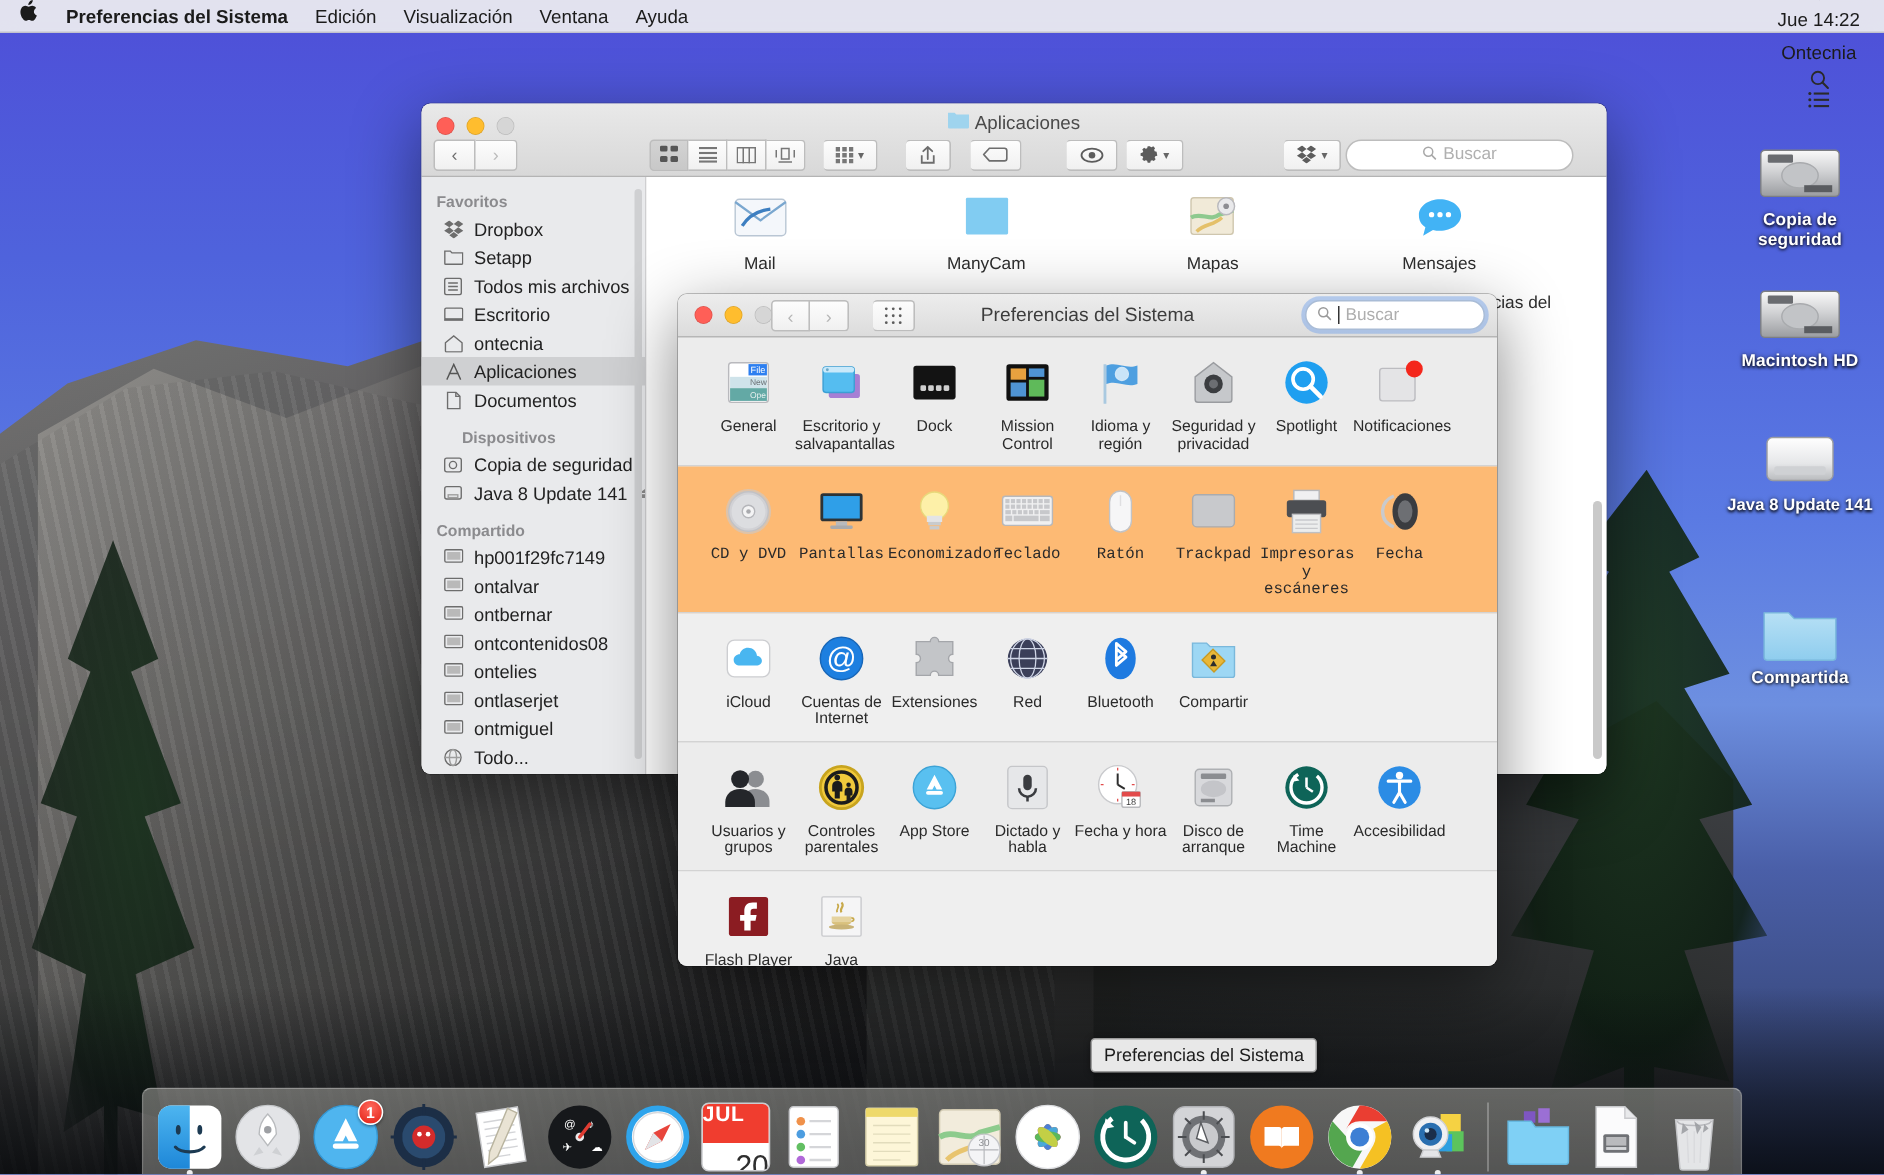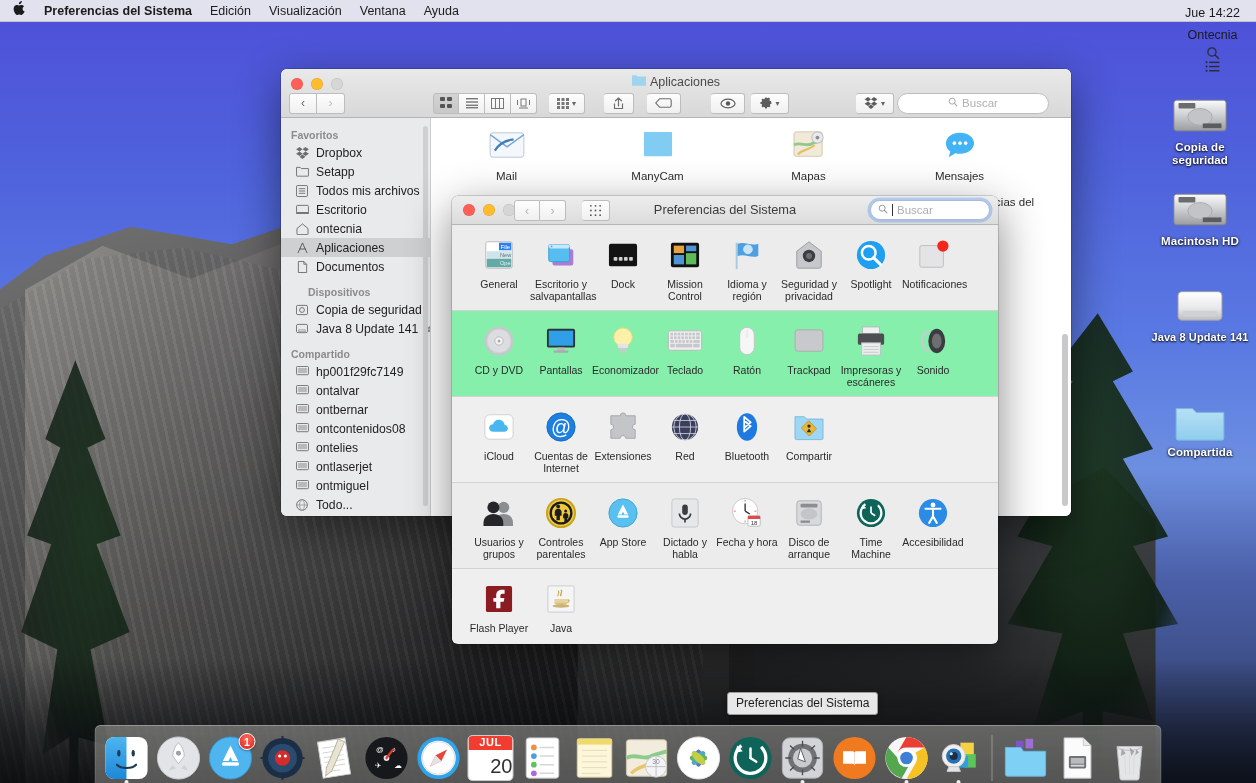--- a/index.html
+++ b/index.html
@@ -170,21 +170,21 @@
   }
   #sp-search {
     position:absolute; right:8px; top:4px; width:120px; height:20px;
     background:#fff; border:1px solid #a9bcd6; border-radius:11px;
     box-shadow: 0 0 0 2.5px rgba(110,160,235,.45);
     display:flex; align-items:center; gap:4px; padding-left:7px;
     font-size:11.5px; color:#aeaeae;
   }
   #sp-search .caret { width:1px; height:12px; background:#333; }
   .sp-band { padding:10px 0 8px 0; border-bottom:1px solid #d3d3d3; }
-  .sp-band.alt { background:#86efac; }
+  .sp-band.alt { background:#fdba74;font-family:Liberation Mono, monospace; }
   .sp-band.white { background:#efefef; }
   .sp-row { display:flex; padding-left:16px; }
   .sp-cell { width:62px; text-align:center; margin-right:0px; }
   .sp-cell .spi { height:40px; display:flex; align-items:center; justify-content:center; }
   .sp-cell .spl { font-size:10.5px; color:#2a2a2a; line-height:11.5px; margin-top:4px; }
 
   
   #tooltip {
     position:absolute; left:727px; top:692px;
     background:#e8e8e8; border:1px solid #9b9b9b; border-radius:3px;
@@ -985,21 +985,21 @@
           <div class="spl">Impresoras y escáneres</div>
         </div>
         <div class="sp-cell">
           <div class="spi">
             <svg width="30" height="30" viewBox="0 0 32 32">
                 <ellipse cx="20" cy="16" rx="9" ry="13" fill="#3a3c40"></ellipse>
                 <ellipse cx="20" cy="16" rx="5.2" ry="8" fill="#6d6f73"></ellipse>
                 <path d="M12 5c-5 2-8 6-8 11s3 9 8 11" fill="none" stroke="#c9cacd" stroke-width="2.4"></path>
               </svg>
           </div>
-          <div class="spl">Sonido</div>
+          <div class="spl">Fecha</div>
         </div>
       </div>
     </div>
 
     <div class="sp-band white">
       <div class="sp-row">
         <div class="sp-cell">
           <div class="spi">
             <svg width="32" height="32" viewBox="0 0 34 34">
                 <rect x="2" y="4" width="30" height="26" rx="5" fill="#fff" stroke="#cdced1"></rect>
@@ -1286,21 +1286,21 @@
       <svg viewBox="0 0 48 48">
           <circle cx="24" cy="24" r="22" fill="#2ea4ec"></circle>
           <circle cx="24" cy="24" r="18" fill="#fff"></circle>
           <circle cx="24" cy="24" r="17" fill="none" stroke="#d8d9dc"></circle>
           <path d="M33 15L21 21l-6 12 12-6z" fill="#e8453c"></path>
           <path d="M27 27l-12 6 6-12z" fill="#e3e4e7"></path>
         </svg>
     </div>
     <div class="dock-item">
       <div class="di" style="width:46px;height:46px;background:#fff;border:1px solid #cbcccf;border-radius:5px;overflow:hidden;">
-        <div style="height:14px;background:#f03d2f;color:#fff;font-size:11px;font-weight:bold;text-align:center;line-height:12px;letter-spacing:.5px;">JUL</div>
+        <div style="height:26px;background:#f03d2f;color:#fff;font-size:14px;font-weight:bold;line-height:12px;letter-spacing:.5px;">JUL</div>
         <div style="height:33px;color:#2f2f2f;font-size:20px;text-align:right;line-height:33px;">20</div>
       </div>
     </div>
     <div class="dock-item">
       <svg viewBox="0 0 48 48">
           <rect x="7" y="3" width="34" height="42" rx="3" fill="#fff" stroke="#c6c7ca"></rect>
           <g>
             <circle cx="15" cy="13" r="3" fill="#f0914a"></circle>
             <circle cx="15" cy="22" r="3" fill="#4d9de0"></circle>
             <circle cx="15" cy="31" r="3" fill="#62bf62"></circle>

